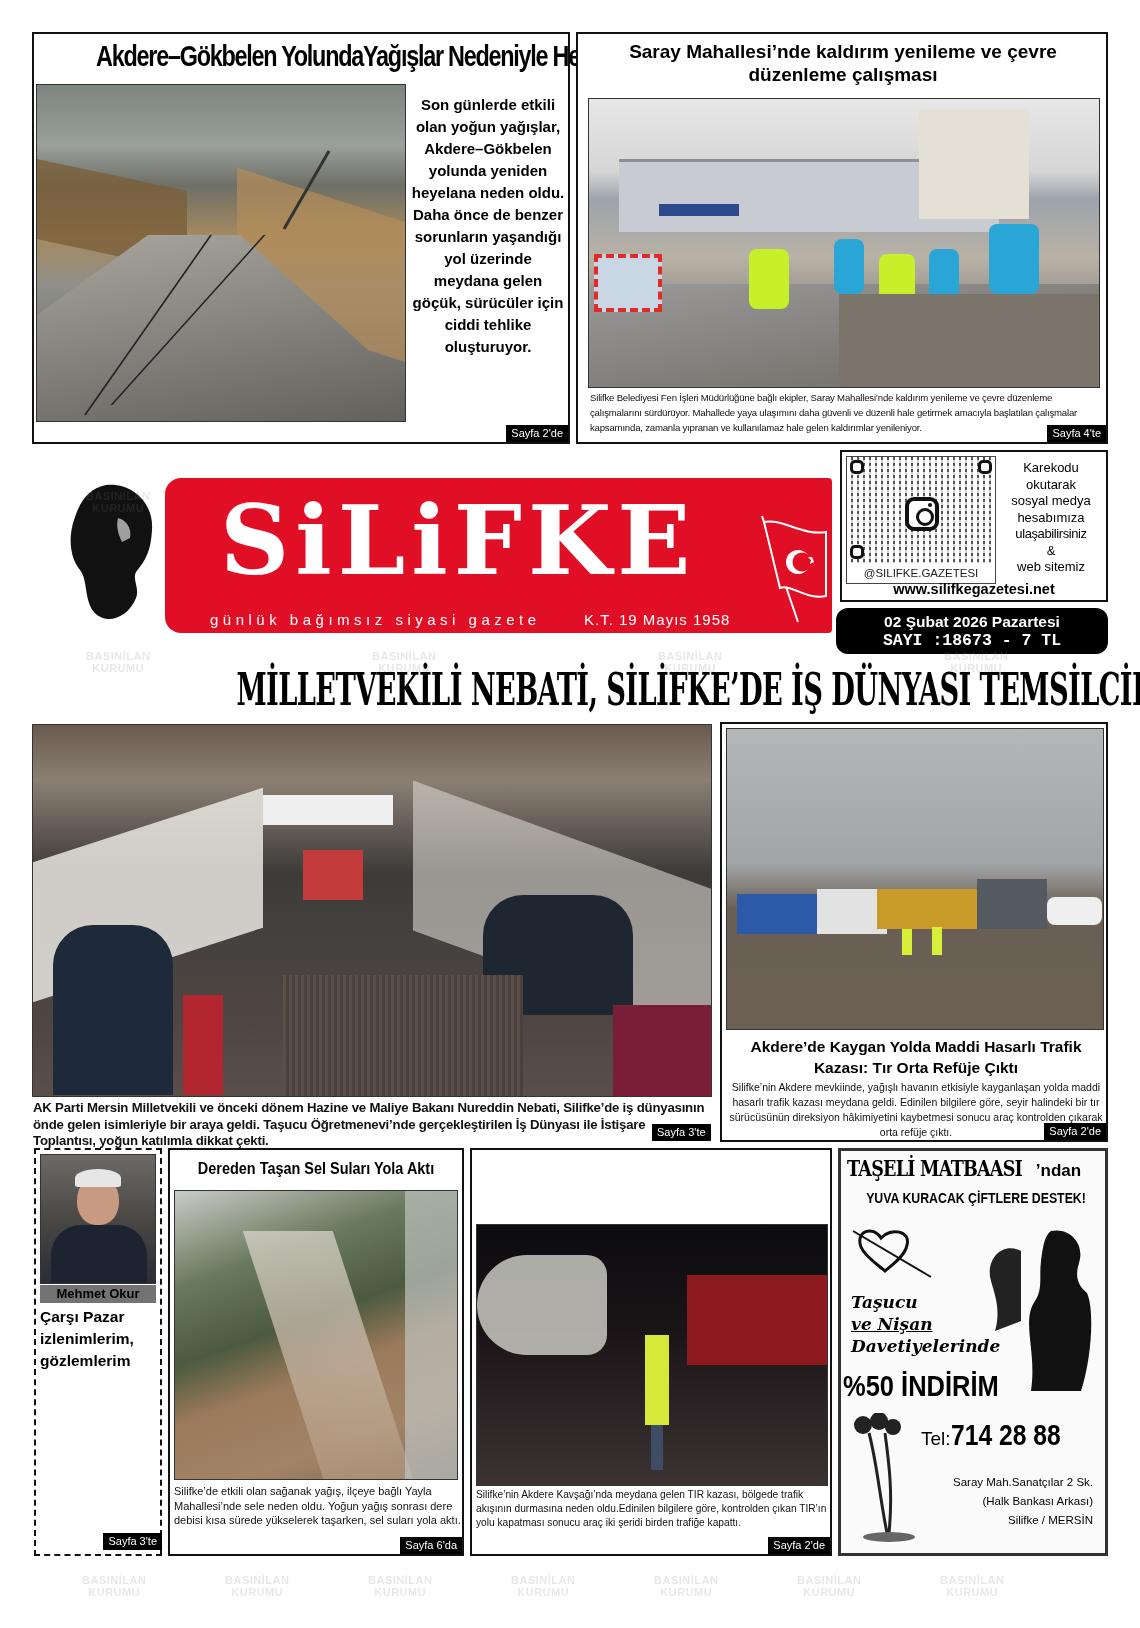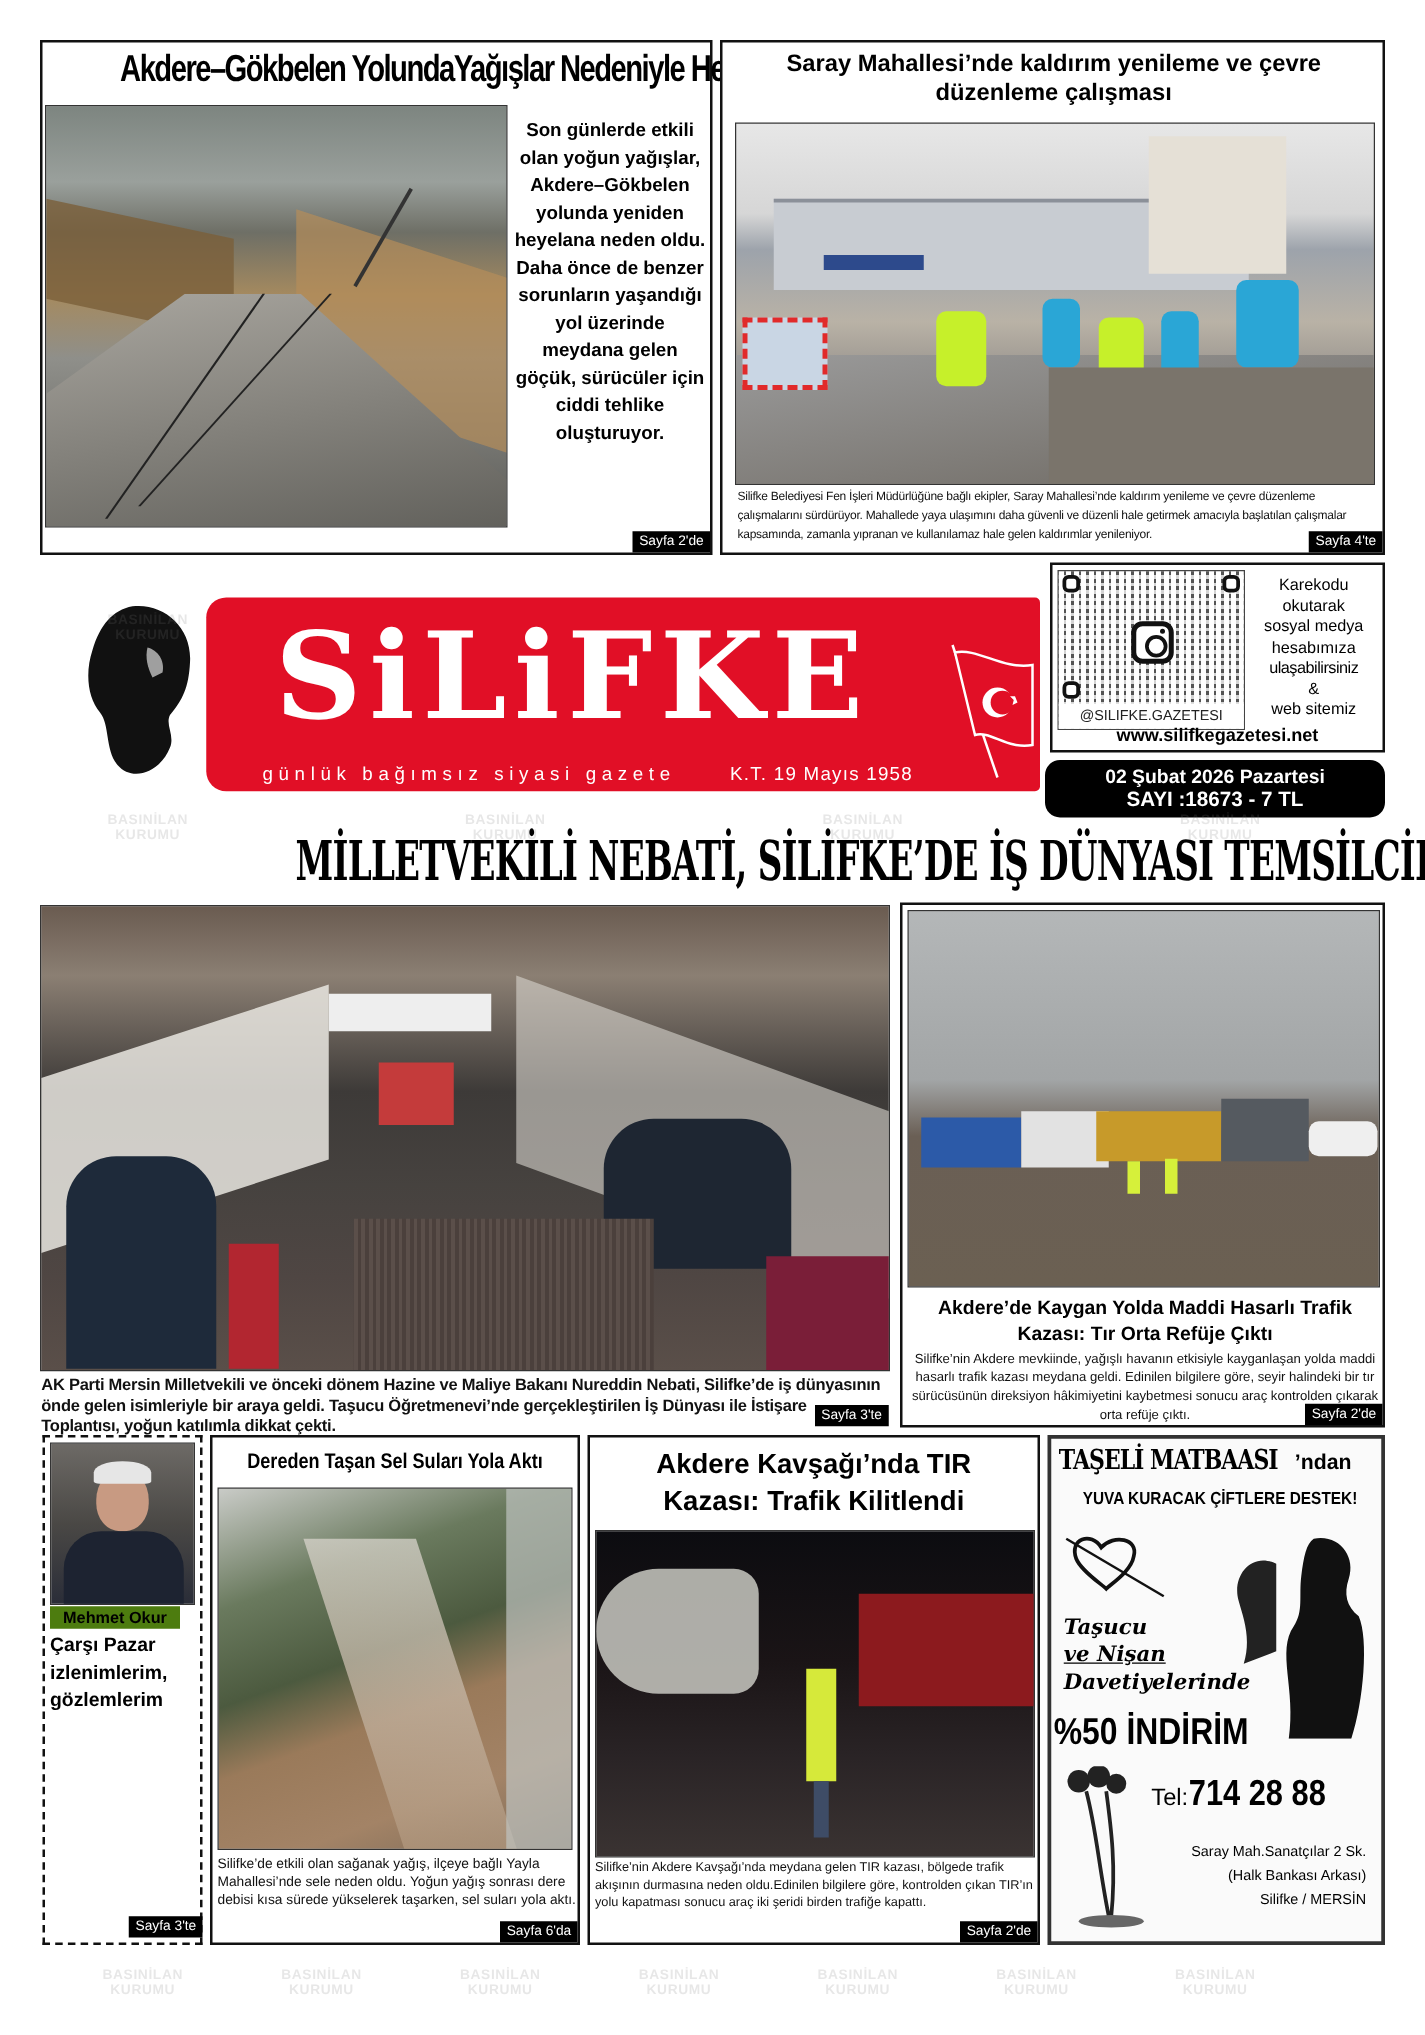--- a/index.html
+++ b/index.html
@@ -104,21 +104,21 @@
     <div>hesabımıza</div>
     <div style="letter-spacing:-0.4px;">ulaşabilirsiniz</div>
     <div>&amp;</div>
     <div>web sitemiz</div>
   </div>
   <div style="position:absolute;left:0;bottom:2px;width:100%;text-align:center;font-weight:bold;font-size:14.5px;line-height:18px;">www.silifkegazetesi.net</div>
 </div>
 
 <div class="abs" style="left:836px;top:608px;width:272px;height:46px;background:#000;border-radius:12px;color:#fff;text-align:center;font-weight:bold;font-size:15.5px;line-height:19px;padding-top:4px;">
   <div>02 Şubat 2026 Pazartesi</div>
-  <div style="font-size:16.5px;">SAYI :18673 - 7 TL</div>
+  <div style="font-size:16.5px;font-family:Liberation Mono, monospace;">SAYI :18673 - 7 TL</div>
 </div>
 
 <div class="abs" id="headline">MİLLETVEKİLİ NEBATİ, SİLİFKE’DE İŞ DÜNYASI TEMSİLCİLERİYLE BULUŞTU</div>
 
 <div class="photo" style="left:32px;top:724px;width:680px;height:373px;background:linear-gradient(180deg,#6a5b50 0%,#8b7f73 15%,#3d3a38 40%,#46423f 60%,#4f4643 80%,#5a4f49 100%);">
   <div style="position:absolute;left:230px;top:70px;width:130px;height:30px;background:#eee;"></div>
   <div style="position:absolute;left:270px;top:125px;width:60px;height:50px;background:#c43b3b;"></div>
   <div style="position:absolute;left:0;top:100px;width:230px;height:140px;background:#e9e6e0;transform:skewY(-18deg);opacity:0.85;"></div>
   <div style="position:absolute;left:380px;top:110px;width:300px;height:150px;background:#d9d5cf;transform:skewY(20deg);opacity:0.6;"></div>
   <div style="position:absolute;left:20px;top:200px;width:120px;height:170px;background:#1e2a3a;border-radius:40px 40px 0 0;"></div>
@@ -144,37 +144,36 @@
   <div class="cap" style="left:6px;top:356px;width:376px;text-align:center;font-size:10.5px;line-height:15px;">Silifke’nin Akdere mevkiinde, yağışlı havanın etkisiyle kayganlaşan yolda maddi hasarlı trafik kazası meydana geldi. Edinilen bilgilere göre, seyir halindeki bir tır sürücüsünün direksiyon hâkimiyetini kaybetmesi sonucu araç kontrolden çıkarak orta refüje çıktı.</div>
   <div class="sayfa" style="right:0;bottom:0;">Sayfa 2'de</div>
 </div>
 
 <div class="abs" style="left:34px;top:1148px;width:128px;height:408px;border:2px dashed #111;">
   <div class="photo" style="left:4px;top:4px;width:116px;height:130px;background:linear-gradient(180deg,#6d6a66 0%,#4a4845 50%,#2a2d38 100%);">
     <div style="position:absolute;left:36px;top:20px;width:42px;height:50px;background:#c89a82;border-radius:50% 50% 45% 45%;"></div>
     <div style="position:absolute;left:34px;top:14px;width:46px;height:18px;background:#e6e6e6;border-radius:50% 50% 10% 10%;"></div>
     <div style="position:absolute;left:10px;top:70px;width:96px;height:60px;background:#1d2331;border-radius:30px 30px 0 0;"></div>
   </div>
-  <div style="position:absolute;left:4px;top:135px;width:104px;height:18px;background:#4d7c0f;text-align:center;font-weight:bold;font-size:13px;line-height:18px;">Mehmet Okur</div>
+  <div style="position:absolute;left:4px;top:135px;width:116px;height:18px;background:#737373;text-align:center;font-weight:bold;font-size:13px;line-height:18px;">Mehmet Okur</div>
   <div style="position:absolute;left:4px;top:156px;width:116px;text-align:left;font-size:15.5px;line-height:22px;font-weight:bold;">Çarşı Pazar izlenimlerim, gözlemlerim</div>
   <div class="sayfa" style="right:-2px;bottom:4px;">Sayfa 3'te</div>
 </div>
 
 <div class="abs box" style="left:168px;top:1148px;width:296px;height:408px;">
   <div style="position:absolute;left:0;top:8px;width:292px;text-align:center;font-weight:bold;font-size:17px;line-height:22px;transform:scaleX(0.85);transform-origin:center top;white-space:nowrap;">Dereden Taşan Sel Suları Yola Aktı</div>
   <div class="photo" style="left:4px;top:40px;width:284px;height:290px;background:linear-gradient(160deg,#c9cbc7 0%,#6a7a5e 25%,#4c5a3f 45%,#9a7a5a 60%,#a38366 80%,#7a6a58 100%);">
     <div style="position:absolute;left:110px;top:40px;width:90px;height:260px;background:linear-gradient(180deg,#d8d4cc,#b0957a);transform:skewX(18deg);opacity:0.75;"></div>
     <div style="position:absolute;left:230px;top:0;width:54px;height:290px;background:#bfc3c0;opacity:0.7;"></div>
   </div>
   <div class="cap" style="left:4px;top:334px;width:288px;font-size:11px;line-height:14.6px;">Silifke’de etkili olan sağanak yağış, ilçeye bağlı Yayla Mahallesi’nde sele neden oldu. Yoğun yağış sonrası dere debisi kısa sürede yükselerek taşarken, sel suları yola aktı.</div>
   <div class="sayfa" style="right:0;bottom:0;">Sayfa 6'da</div>
 </div>
 
 <div class="abs box" style="left:470px;top:1148px;width:362px;height:408px;">
-  <div style="position:absolute;left:14px;top:6px;width:330px;text-align:center;font-weight:bold;font-size:22px;line-height:30px;">Akdere Kavşağı’nda TIR Kazası: Trafik Kilitlendi</div>
   <div class="photo" style="left:4px;top:74px;width:352px;height:262px;background:linear-gradient(180deg,#0c0c10 0%,#1a1416 40%,#2a2426 70%,#3a3332 100%);">
     <div style="position:absolute;left:0;top:30px;width:130px;height:100px;background:#c9c9c2;border-radius:50px 20px 20px 50px;opacity:0.85;"></div>
     <div style="position:absolute;left:210px;top:50px;width:140px;height:90px;background:#8c1a1e;"></div>
     <div style="position:absolute;left:168px;top:110px;width:24px;height:90px;background:#d6e93a;"></div>
     <div style="position:absolute;left:174px;top:200px;width:12px;height:45px;background:#3e4c66;"></div>
   </div>
   <div class="cap" style="left:4px;top:338px;width:354px;font-size:10.2px;line-height:14px;">Silifke’nin Akdere Kavşağı’nda meydana gelen TIR kazası, bölgede trafik akışının durmasına neden oldu.Edinilen bilgilere göre, kontrolden çıkan TIR’ın yolu kapatması sonucu araç iki şeridi birden trafiğe kapattı.</div>
   <div class="sayfa" style="right:0;bottom:0;">Sayfa 2'de</div>
 </div>
 

